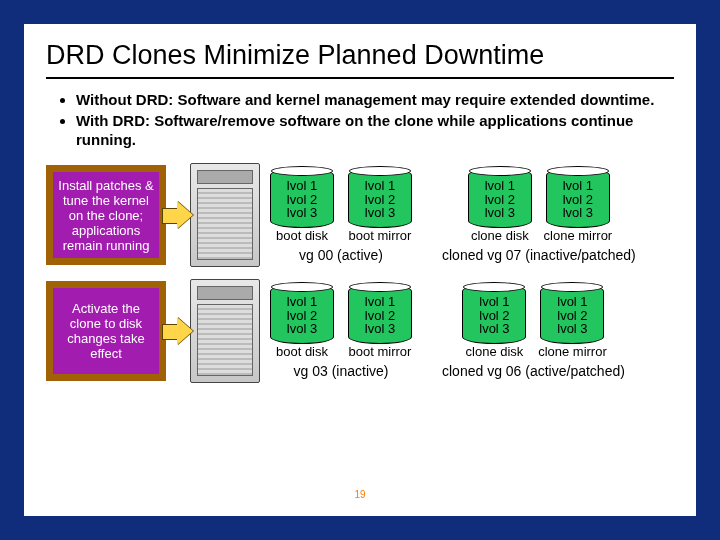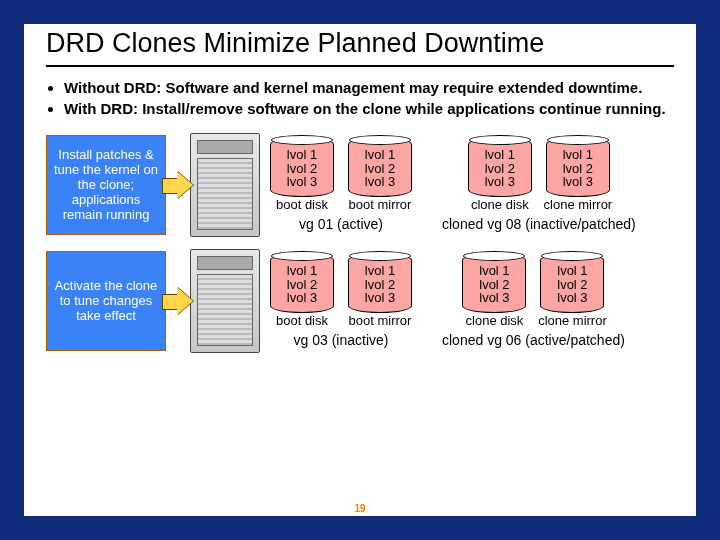--- a/index.html
+++ b/index.html
@@ -13,55 +13,55 @@
     position: relative;
     overflow: hidden;
   }
   .slide {
     position: absolute;
     top: 24px;
     left: 24px;
     right: 24px;
     bottom: 24px;
     background: #fff;
-    padding: 4px 22px;
+    padding: 16px 22px;
   }
   .title {
     font-size: 27px;
     font-weight: 400;
     margin: 0 0 12px 0;
     border-bottom: 2px solid #000;
     padding-bottom: 6px;
   }
   .bullets {
     margin: 0 0 14px 0;
     padding-left: 18px;
     font-size: 15px;
     font-weight: bold;
     line-height: 1.25;
   }
-  .bullets li { margin-bottom: 2px; }
+  .bullets li { margin-bottom: 2px; margin-left: 12px; }
   .row {
     display: flex;
     align-items: center;
     margin-bottom: 12px;
     position: relative;
   }
   .bluebox {
     width: 120px;
     height: 100px;
-    background: #3b82f6;
+    background: #a21caf;
     color: #fff;
     font-size: 13px;
     text-align: center;
     display: flex;
     align-items: center;
     justify-content: center;
     padding: 4px;
-    border: 1px solid #a16207;
+    border: 7px solid #a16207;
     flex-shrink: 0;
   }
   .arrow {
     width: 32px;
     height: 32px;
     position: relative;
     flex-shrink: 0;
     z-index: 2;
     margin-left: -4px;
   }
@@ -123,21 +123,21 @@
     width: 72px;
     display: flex;
     flex-direction: column;
     align-items: center;
   }
   .cyl-shape {
     width: 64px;
     height: 60px;
     border: 1px solid #000;
     border-radius: 50%/12%;
-    background: #fca5a5;
+    background: #22c55e;
     position: relative;
     display: flex;
     flex-direction: column;
     align-items: center;
     justify-content: center;
     font-size: 13px;
     line-height: 1.05;
     padding-top: 3px;
   }
   .cyl-shape::before {
@@ -156,37 +156,37 @@
     margin-top: 1px;
   }
   .vg-label {
     font-size: 14px;
     margin-top: 4px;
     text-align: center;
   }
   .vg-group.clone { margin-left: 26px; }
   .pagenum {
     position: absolute;
-    bottom: 2px;
+    bottom: 16px;
     left: 0; right: 0;
     text-align: center;
     font-size: 10px;
     color: #ff7a00;
-    font-weight: bold;
+    font-weight: normal;
   }
 </style>
 </head>
 <body>
 
 <div class="slide">
   <h1 class="title">DRD Clones Minimize Planned Downtime</h1>
 
   <ul class="bullets">
     <li>Without DRD: Software  and kernel management may require extended downtime.</li>
-    <li>With DRD: Install/remove software on the clone while applications continue running.</li>
+    <li>With DRD: Software/remove software on the clone while applications continue running.</li>
   </ul>
 
   <div class="row">
     <div class="bluebox">Install patches &amp; tune the kernel on the clone; applications remain running</div>
     <div class="arrow"></div>
     <div class="server"></div>
 
     <div class="vg-group">
       <div class="disks">
         <div class="cyl">
@@ -199,21 +199,21 @@
         </div>
         <div class="cyl">
           <div class="cyl-shape">
             <span>lvol 1</span>
             <span>lvol 2</span>
             <span>lvol 3</span>
           </div>
           <div class="cyl-label">boot mirror</div>
         </div>
       </div>
-      <div class="vg-label">vg 01 (active)</div>
+      <div class="vg-label">vg 00 (active)</div>
     </div>
 
     <div class="vg-group clone">
       <div class="disks">
         <div class="cyl">
           <div class="cyl-shape">
             <span>lvol 1</span>
             <span>lvol 2</span>
             <span>lvol 3</span>
           </div>
@@ -221,26 +221,26 @@
         </div>
         <div class="cyl">
           <div class="cyl-shape">
             <span>lvol 1</span>
             <span>lvol 2</span>
             <span>lvol 3</span>
           </div>
           <div class="cyl-label">clone mirror</div>
         </div>
       </div>
-      <div class="vg-label">cloned vg 08 (inactive/patched)</div>
+      <div class="vg-label">cloned vg 07 (inactive/patched)</div>
     </div>
   </div>
 
   <div class="row">
-    <div class="bluebox">Activate the clone to tune changes take effect</div>
+    <div class="bluebox">Activate the clone to disk changes take effect</div>
     <div class="arrow"></div>
     <div class="server"></div>
 
     <div class="vg-group">
       <div class="disks">
         <div class="cyl">
           <div class="cyl-shape">
             <span>lvol 1</span>
             <span>lvol 2</span>
             <span>lvol 3</span>

